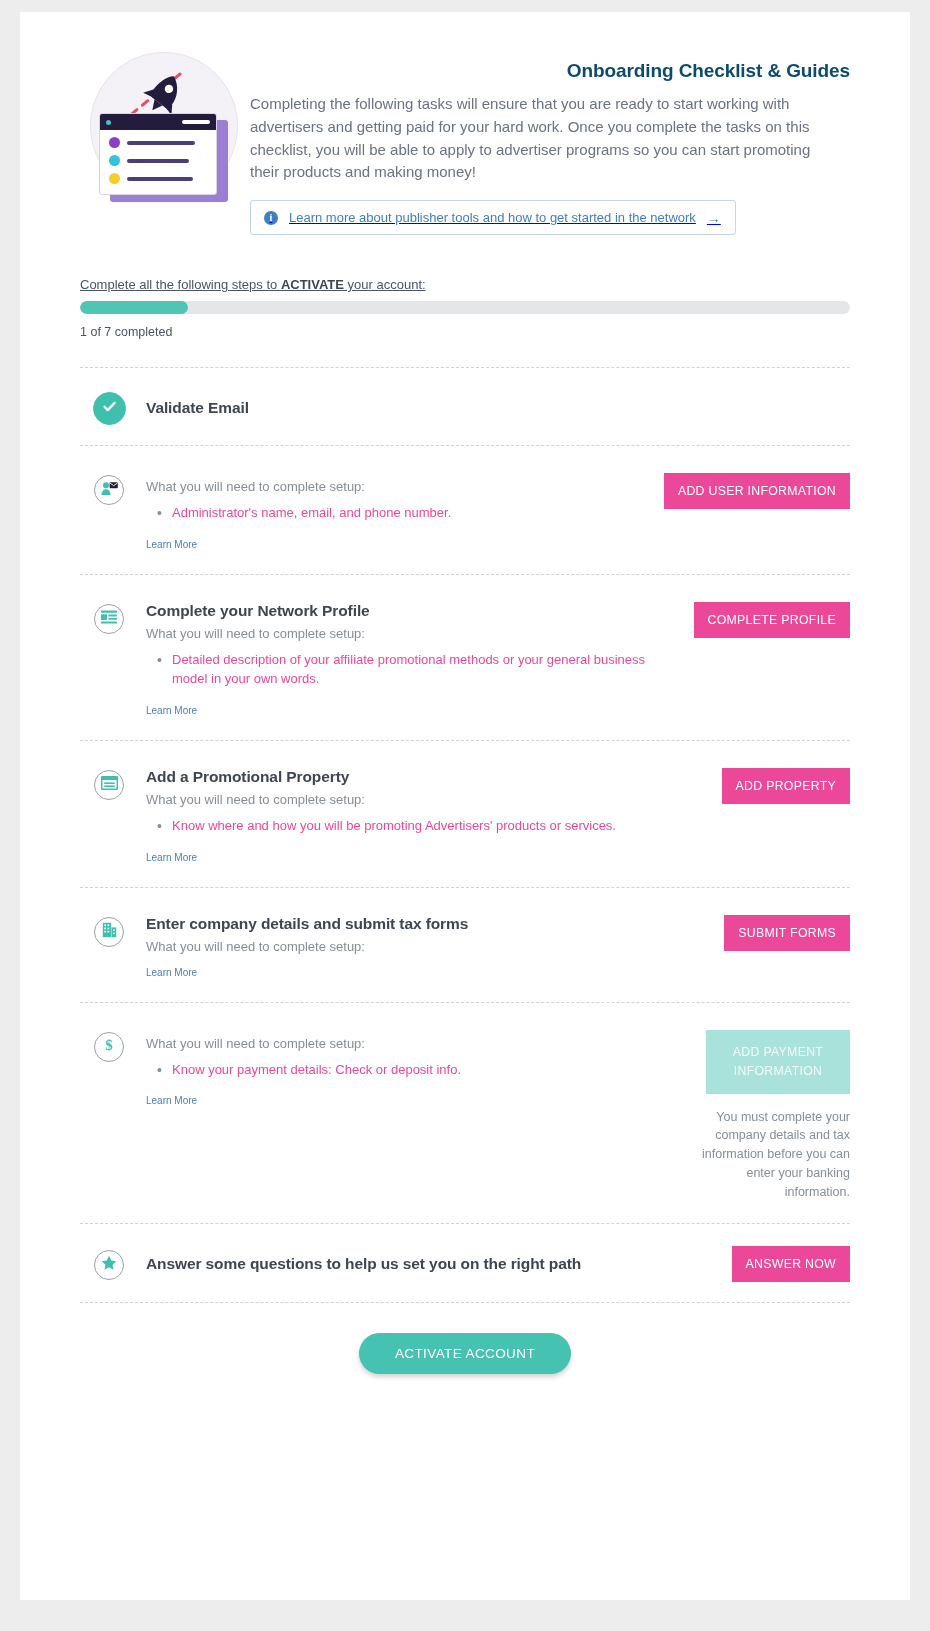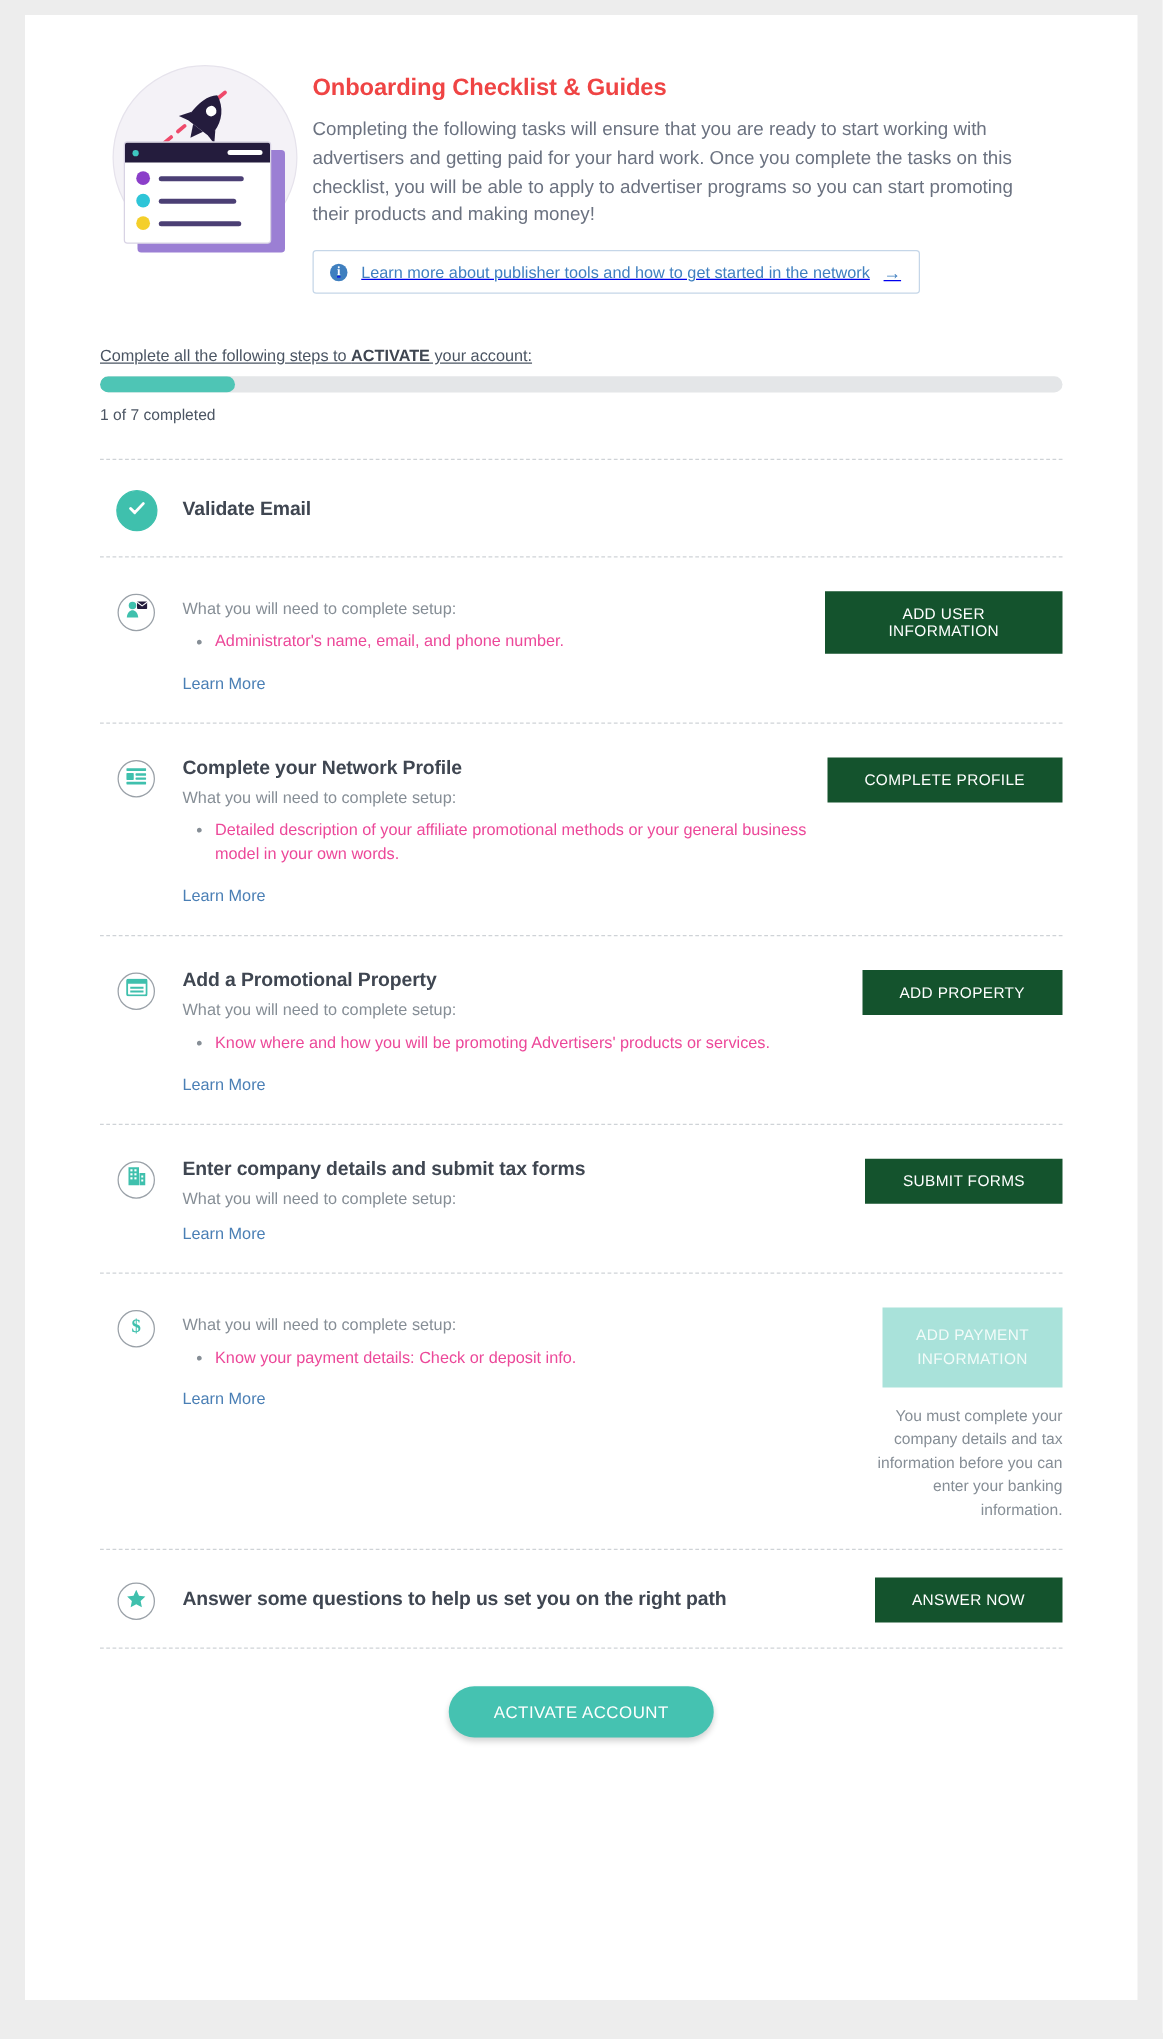--- a/index.html
+++ b/index.html
@@ -50,22 +50,22 @@
   }
   .hero-dot-sm { width: 5px; height: 5px; border-radius: 50%; background: #3ec6c0; }
   .hero-pill { width: 28px; height: 4px; border-radius: 2px; background: #ffffff; }
   .hero-rows { padding: 7px 8px 0 9px; }
   .hero-row { display: flex; align-items: center; gap: 7px; margin-bottom: 7px; }
   .hero-bullet { width: 11px; height: 11px; border-radius: 50%; }
   .hero-line { height: 4px; border-radius: 2px; background: #4b3f74; }
 
   .header-text { padding-top: 22px; flex: 1; }
   .title {
-    font-size: 19px; font-weight: bold; color: #ef4444;
-    letter-spacing: -0.1px; margin-bottom: 11px;
+    font-size: 19px; font-weight: bold; color: #0c4a6e;
+    letter-spacing: -0.1px; margin-bottom: 11px; text-align: right;
   }
   .intro { font-size: 15px; line-height: 1.52; color: #6b7280; max-width: 580px; }
   .info-banner {
     margin-top: 16px; display: inline-flex; align-items: center; gap: 11px;
     border: 1px solid #c5d6e8; border-radius: 3px;
     padding: 9px 14px 9px 13px; background: #ffffff;
   }
   .info-banner .txt { font-size: 13px; color: #3f7fbf; }
   .icon-i {
     width: 14px; height: 14px; border-radius: 50%; background: #3f7fbf;
@@ -104,26 +104,26 @@
   .item-sub { font-size: 13px; color: #868e96; margin-top: 6px; }
   .item-list { list-style: none; margin-top: 10px; }
   .item-list li {
     font-size: 13px; color: #ec4899; line-height: 1.45;
     position: relative; padding-left: 26px; margin-bottom: 3px; max-width: 520px;
   }
   .item-list li:before {
     content: "•"; position: absolute; left: 11px; top: -1px; font-size: 14px; color: #868e96;
   }
   .learn-more {
-    display: inline-block; margin-top: 13px; font-size: 13px; color: #4a7fb5; text-decoration: none;
+    display: inline-block; margin-top: 13px; font-size: 10px; color: #4a7fb5; text-decoration: none;
   }
   .item-action { width: 190px; min-width: 190px; display: flex; flex-direction: column; align-items: flex-end; }
   .btn {
-    background: #14532d; color: #ffffff; border: none; font-size: 12.3px;
-    letter-spacing: 0.3px; padding: 11px 30px; cursor: pointer; text-align: center;
+    background: #ec4899; color: #ffffff; border: none; font-size: 12.3px;
+    letter-spacing: 0.3px; padding: 11px 14px; cursor: pointer; text-align: center;
     font-family: "Liberation Sans", sans-serif;
   }
   .btn.disabled { background: #a9e2da; color: #f2fbf9; cursor: default; width: 144px; padding: 13px 14px; line-height: 1.55; }
   .action-note { font-size: 12.5px; color: #868e96; line-height: 1.5; margin-top: 14px; width: 172px; text-align: right; }
 
   
   .footer { border-top: 1px dashed #cfd3d7; padding-top: 30px; text-align: center; }
   .btn-activate {
     background: #45c2b1; color: #ffffff; border: none; border-radius: 22px;
     font-size: 13.5px; letter-spacing: 0.4px; padding: 13px 36px; cursor: pointer;

